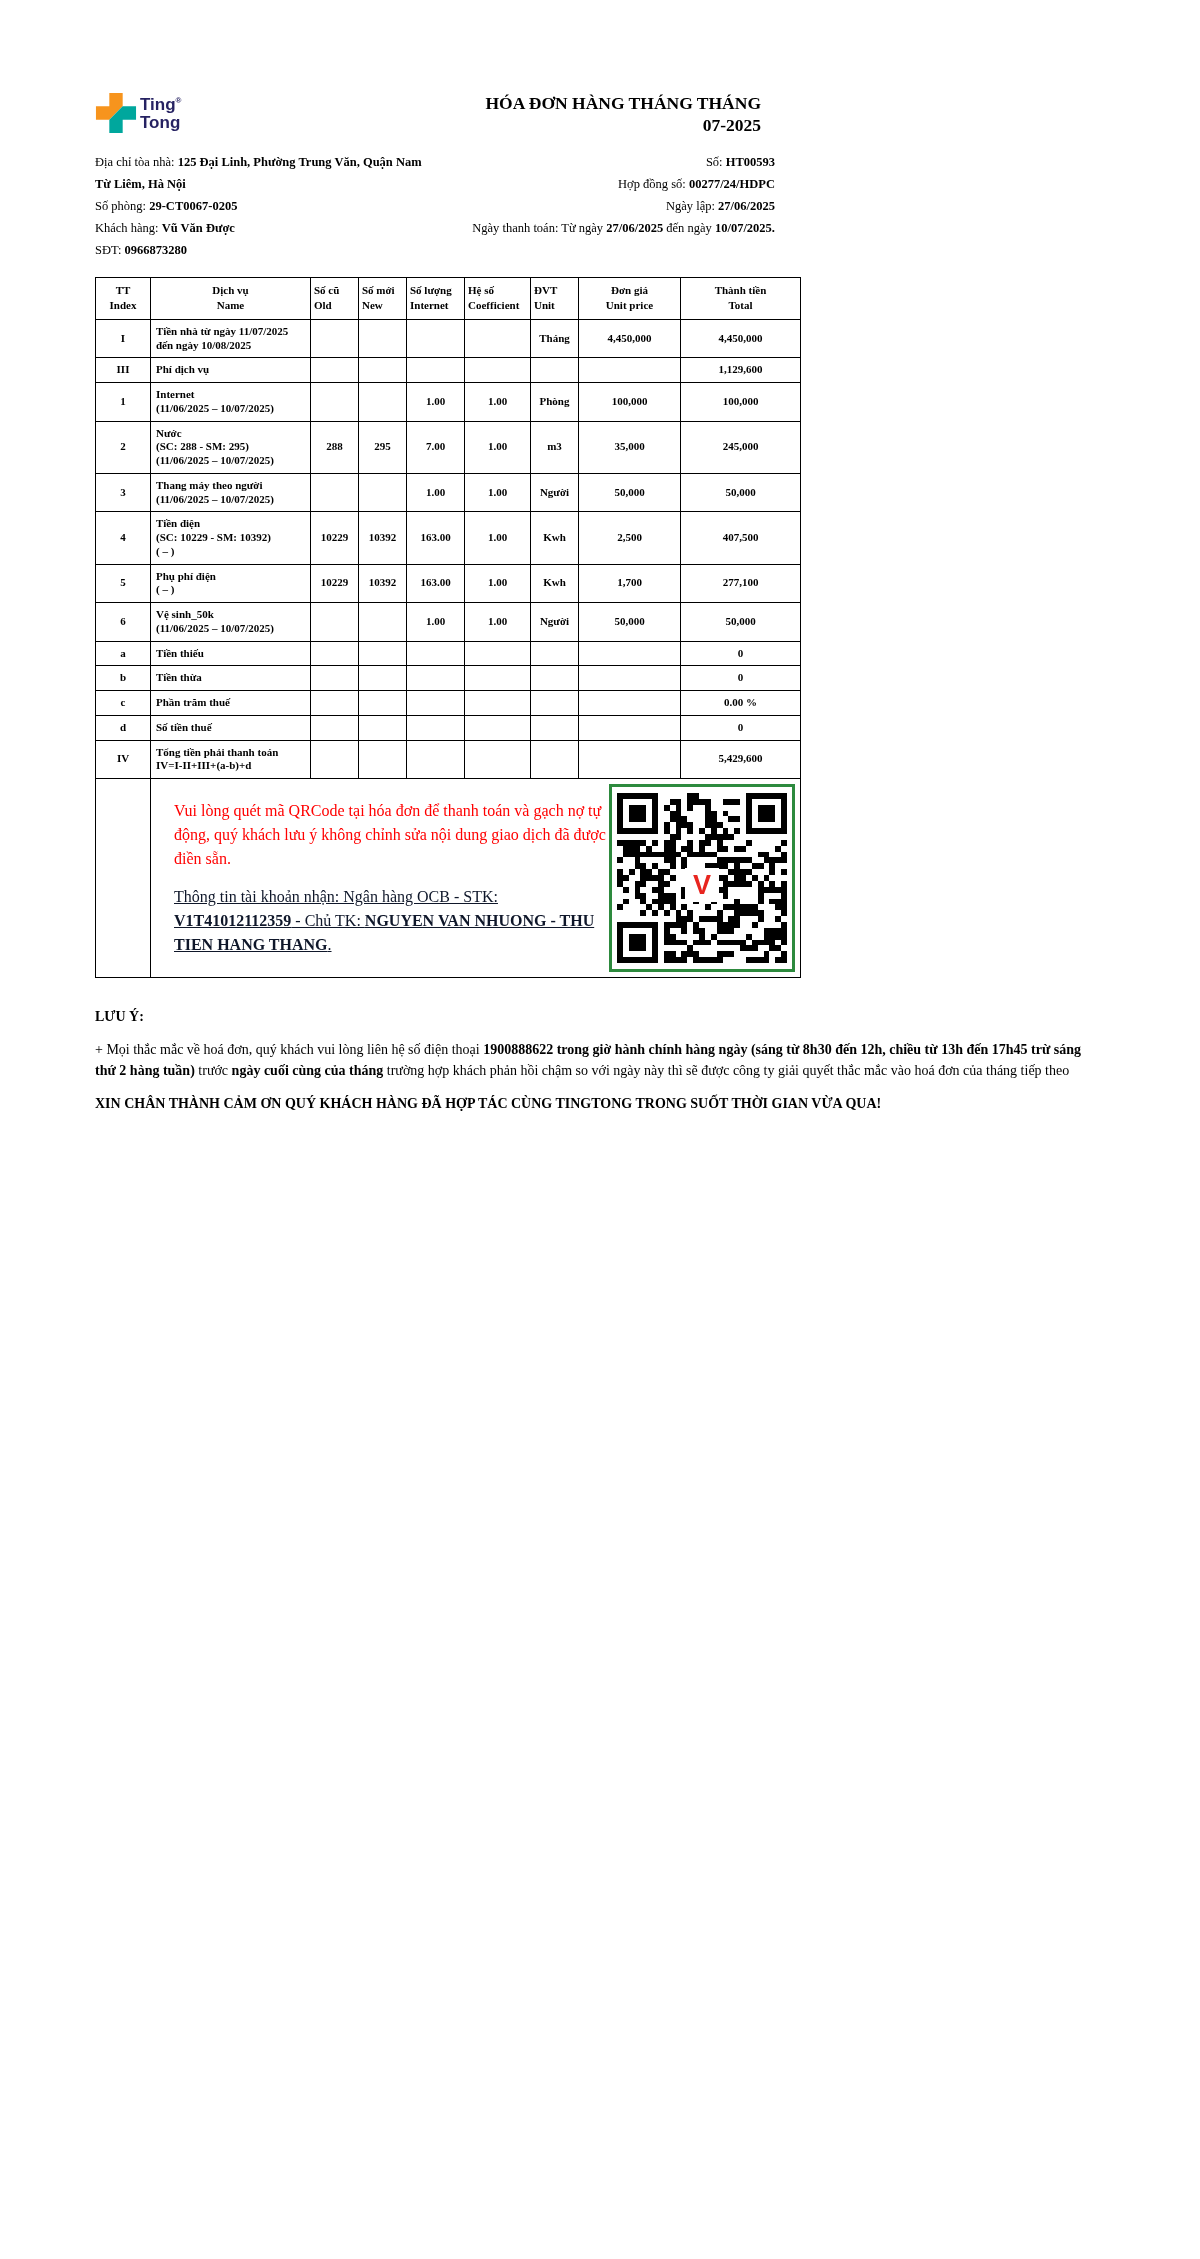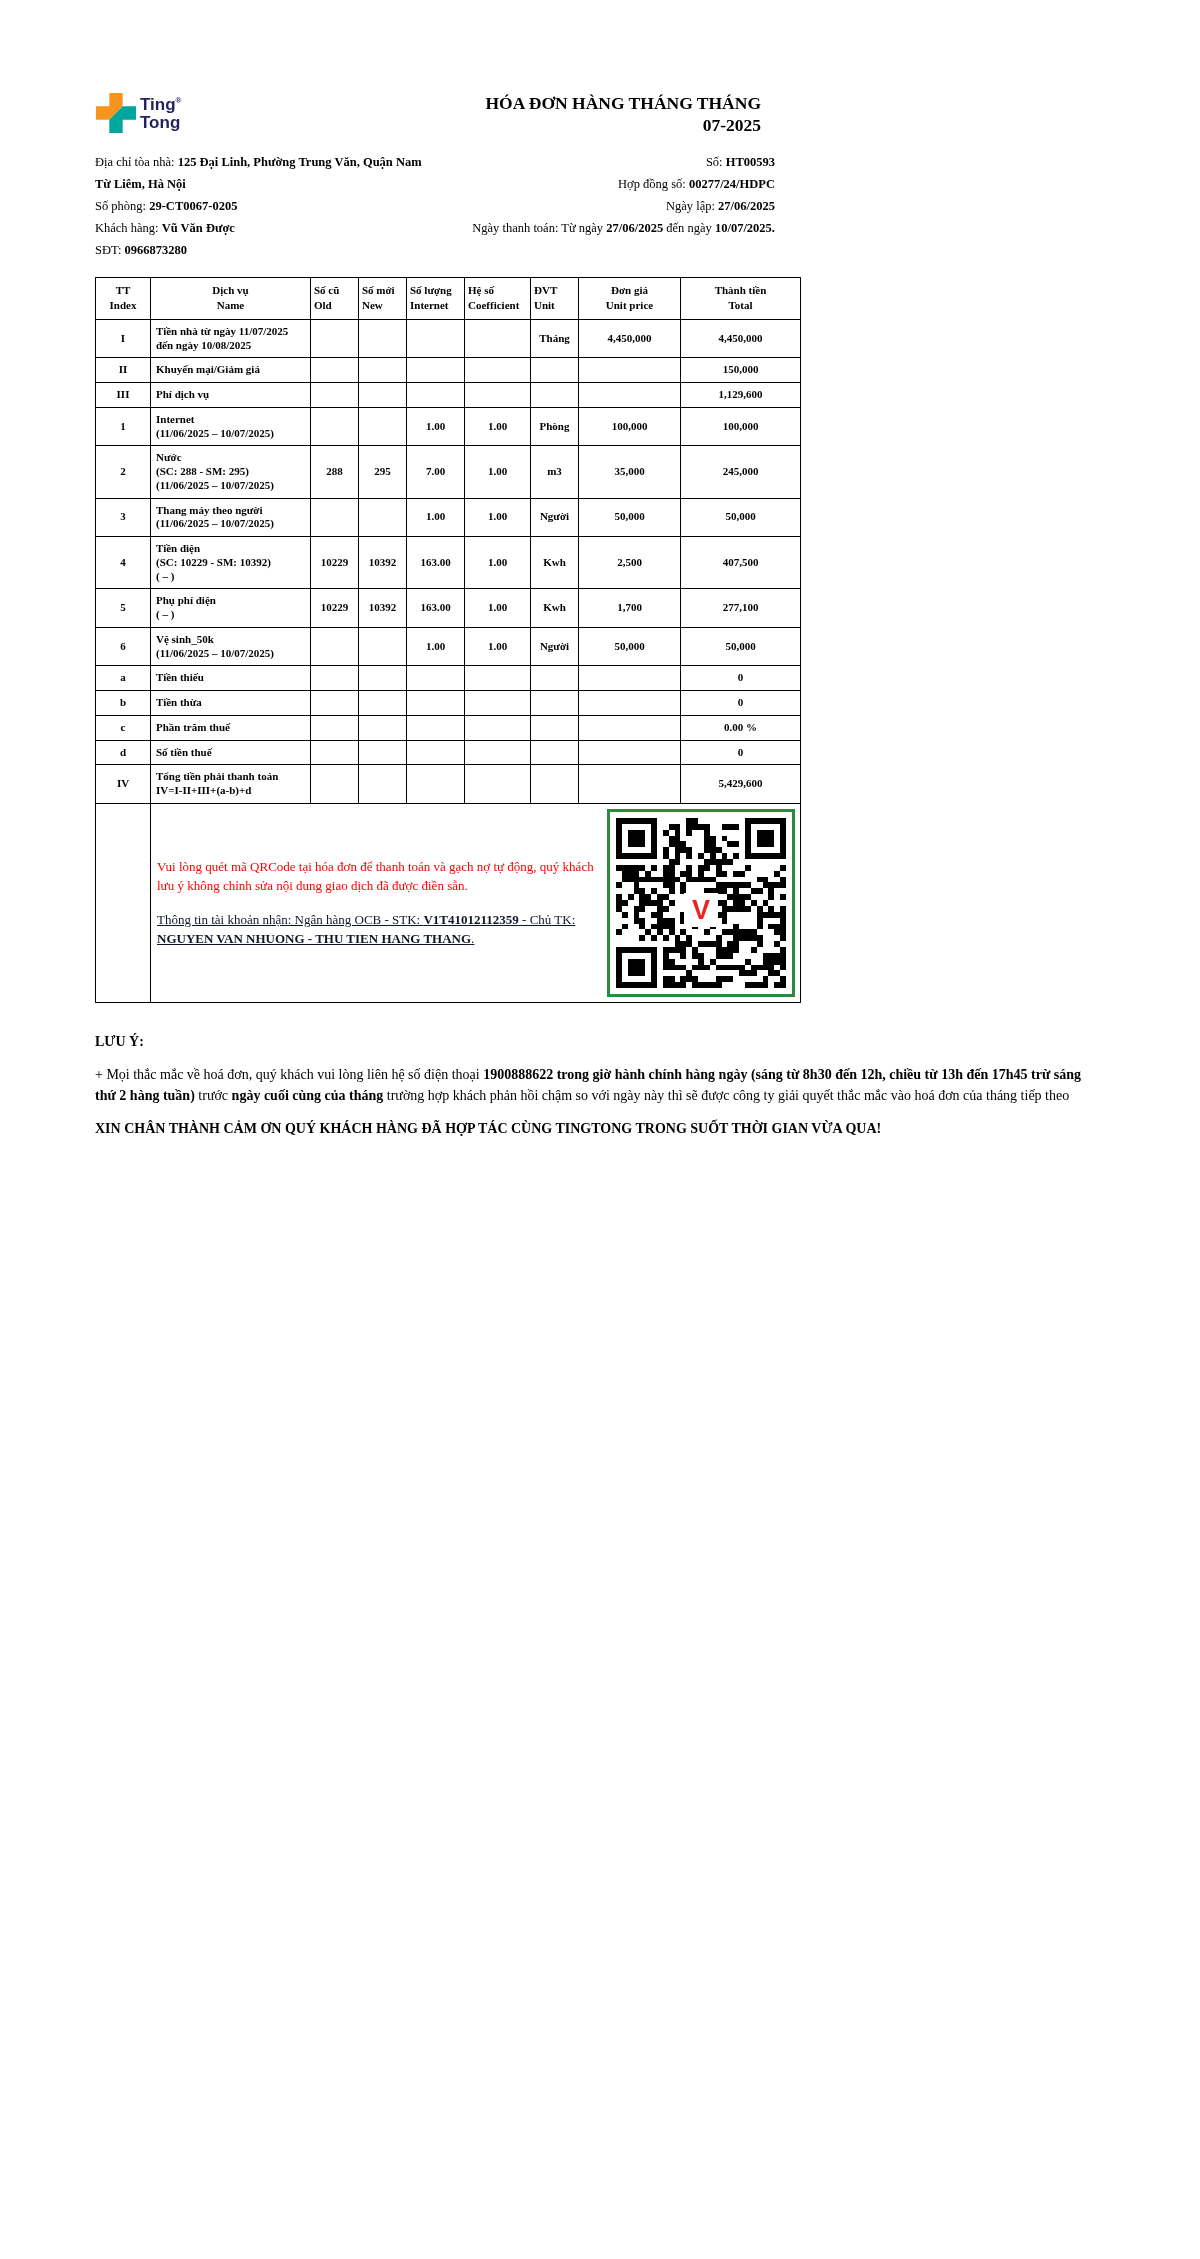--- a/index.html
+++ b/index.html
@@ -34,21 +34,21 @@
   tbody.main td{padding:5px;}
   .a-c{text-align:center;}
   .a-l{text-align:left;padding-left:5px;}
   .a-r{text-align:center;}
 
   .words-cell{font-size:12px;font-style:italic;padding:4px 5px;}
   .w-label{font-weight:normal;}
   .w-value{font-weight:bold;}
 
   .qr-flex{display:flex;justify-content:space-between;align-items:center;height:196px;padding:0 2px;}
-  .qr-text{width:440px;font-size:13px;line-height:1.5;padding-left:3px;}
+  .qr-text{width:440px;font-size:16px;line-height:1.5;padding-left:3px;margin-left:17px;}
   .qr-notice{color:#ff0000;margin:0 0 14px 0;}
   .qr-account{margin:0;color:#0f172a;text-decoration:underline;}
   .qr-box{position:relative;width:188px;height:188px;border:3px solid #2d8a3e;background:#fff;
     box-sizing:border-box;display:flex;align-items:center;justify-content:center;margin-right:2px;}
   #qr-svg{display:block;}
   .qr-logo{position:absolute;left:50%;top:54%;transform:translate(-50%,-50%);
     width:34px;height:34px;background:#fff;color:#e8251f;
     font-family:"Liberation Sans","DejaVu Sans",sans-serif;font-weight:bold;font-size:27px;
     display:flex;align-items:center;justify-content:center;}
 
@@ -151,33 +151,20 @@
             <div>Tiền nhà từ ngày 11/07/2025</div>
             <div>đến ngày 10/08/2025</div>
           </td>
           <td class="a-c"></td>
           <td class="a-c"></td>
           <td class="a-c"></td>
           <td class="a-c"></td>
           <td class="a-c">Tháng</td>
           <td class="a-r">4,450,000</td>
           <td class="a-r">4,450,000</td>
-        </tr>
-        <tr>
-          <td class="a-c">II</td>
-          <td class="a-l">
-            <div>Khuyến mại/Giảm giá</div>
-          </td>
-          <td class="a-c"></td>
-          <td class="a-c"></td>
-          <td class="a-c"></td>
-          <td class="a-c"></td>
-          <td class="a-c"></td>
-          <td class="a-r"></td>
-          <td class="a-r">150,000</td>
         </tr>
         <tr>
           <td class="a-c">III</td>
           <td class="a-l">
             <div>Phí dịch vụ</div>
           </td>
           <td class="a-c"></td>
           <td class="a-c"></td>
           <td class="a-c"></td>
           <td class="a-c"></td>

